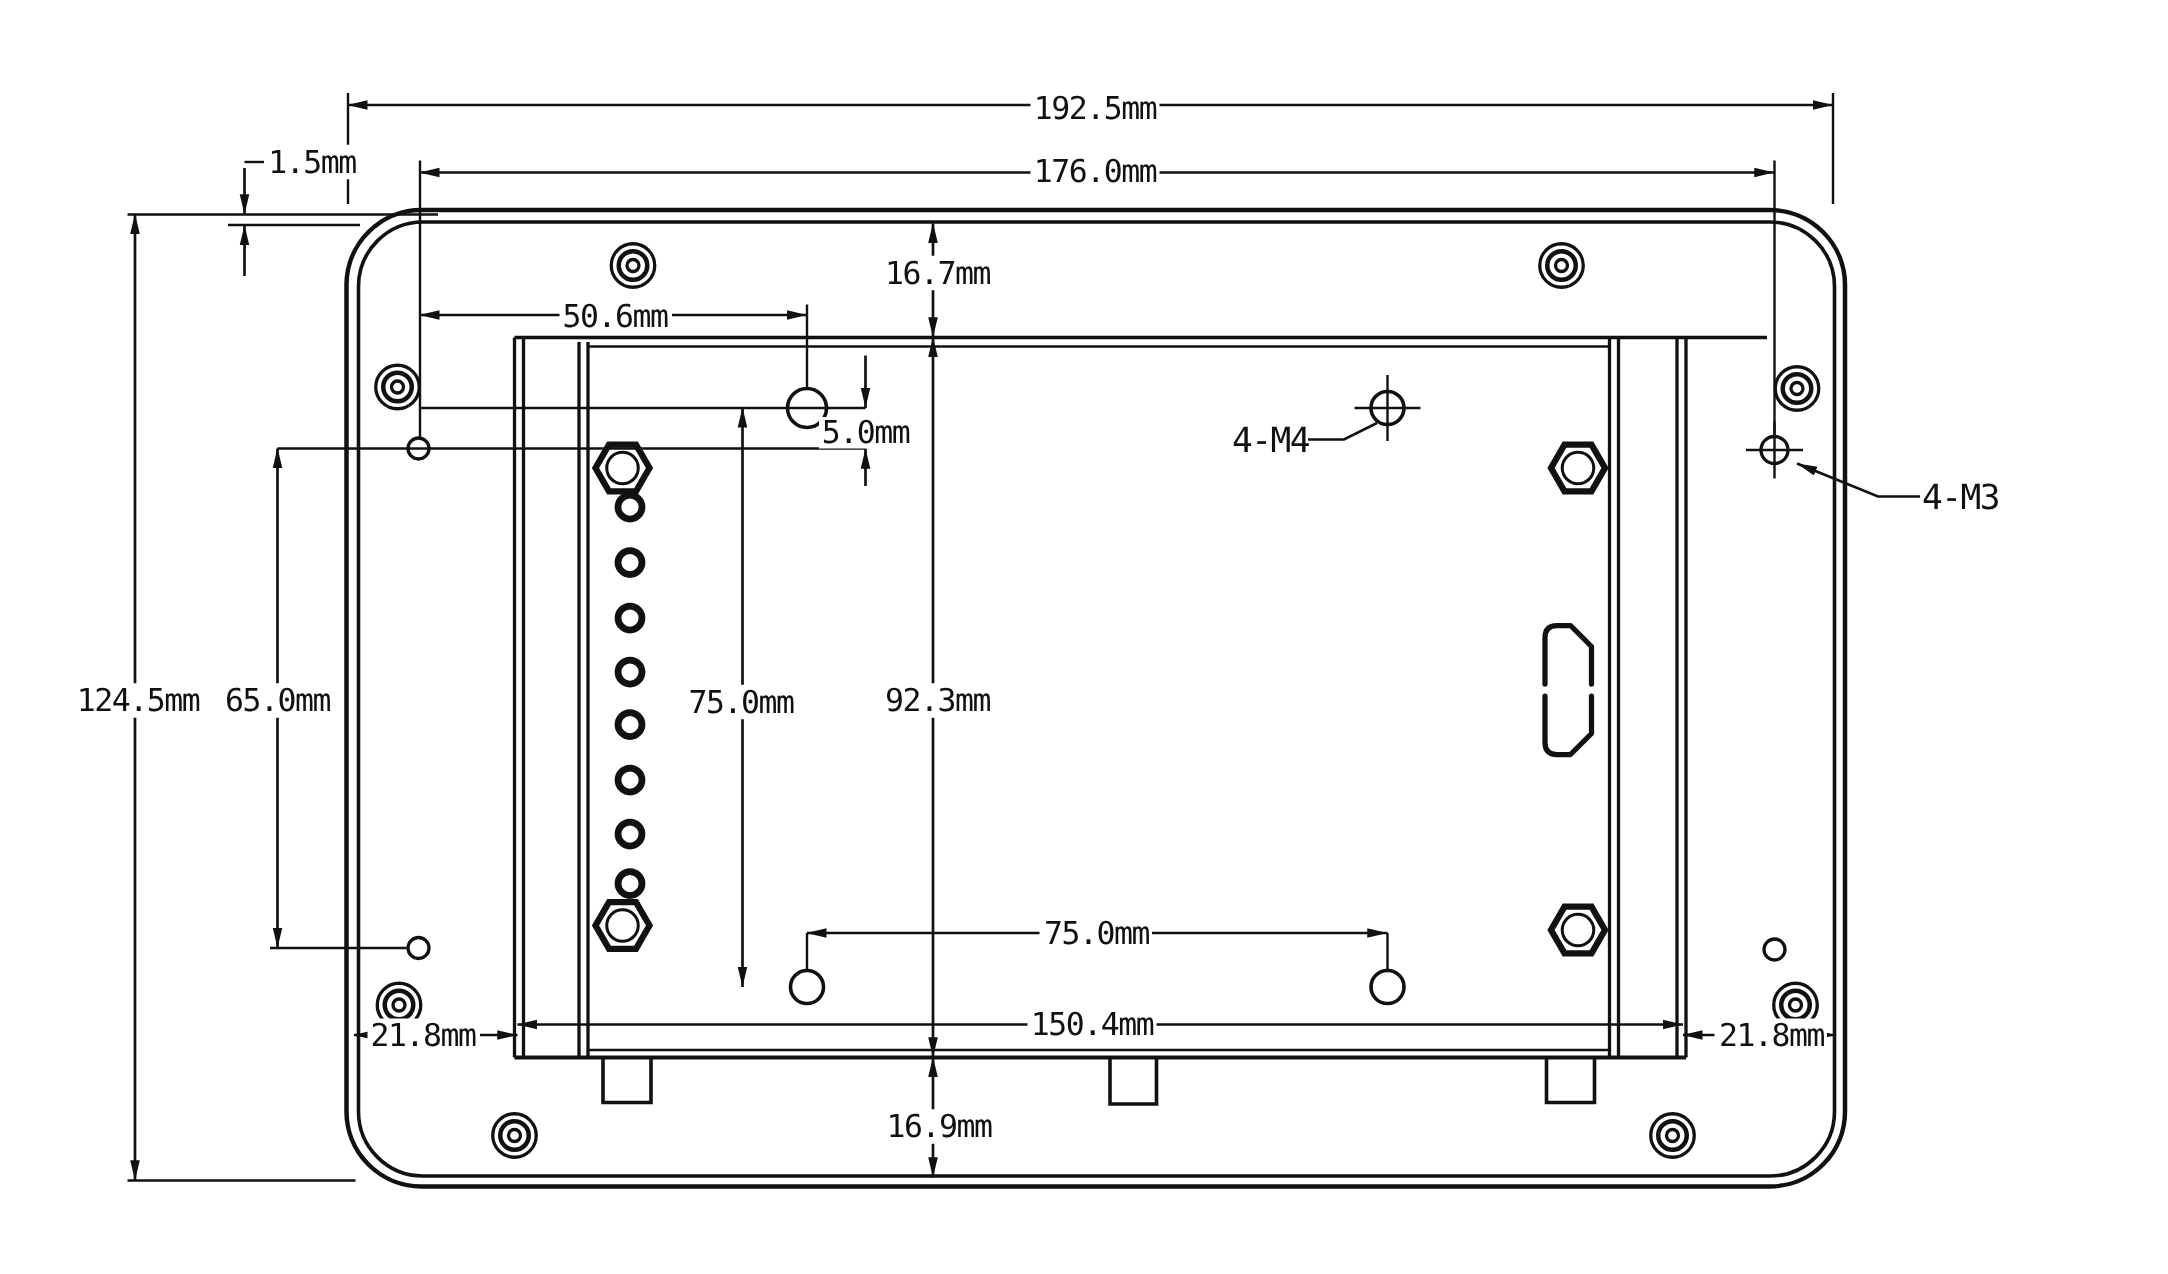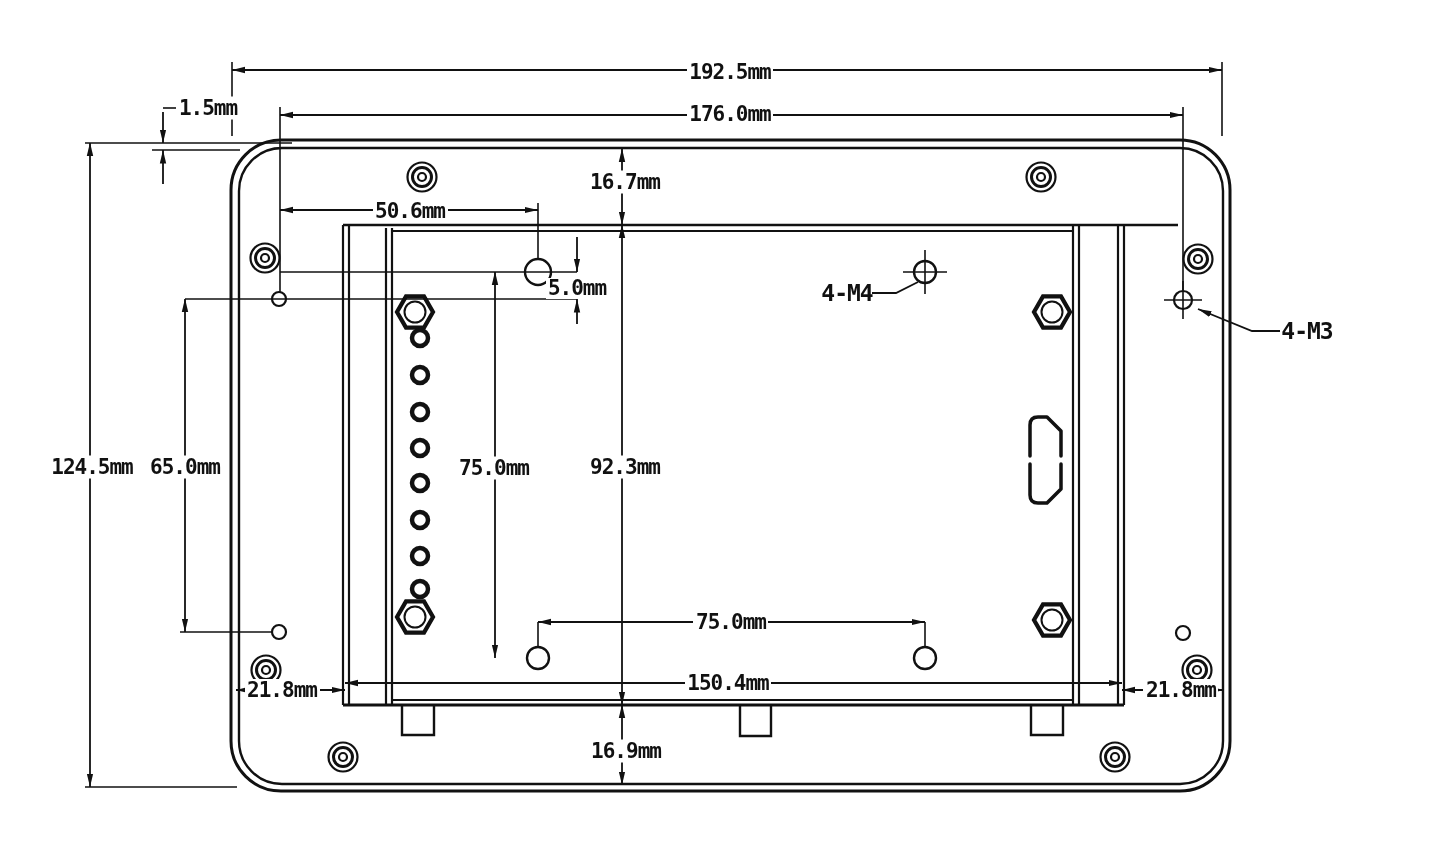--- a/index.html
+++ b/index.html
@@ -1,16 +1,16 @@
 <!DOCTYPE html>
 <html><head>
 <meta charset="utf-8">
 <style>
   html,body{margin:0;padding:0;background:#ffffff;}
-  .stage{position:relative;width:1445px;height:849px;background:#fff;overflow:hidden;font-weight:bold;}
+  .stage{position:relative;width:1445px;height:849px;background:#fff;overflow:hidden;}
   svg{display:block;}
   .dim-label{font-family:"DejaVu Sans Mono","Liberation Mono",monospace;
              font-size:21px;letter-spacing:-1px;fill:#111;}
   .callout{font-family:"DejaVu Sans Mono","Liberation Mono",monospace;
            font-size:23px;letter-spacing:-1px;fill:#111;}
 </style>
 </head>
 <body>
 
 <div class="stage">

